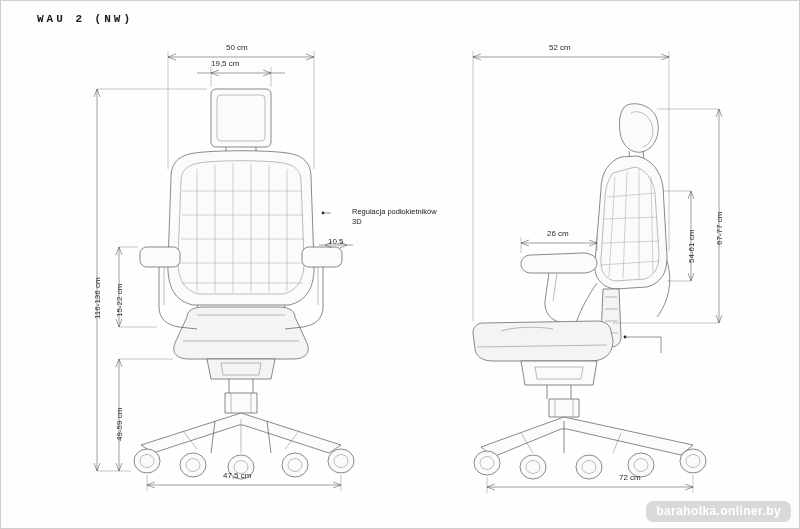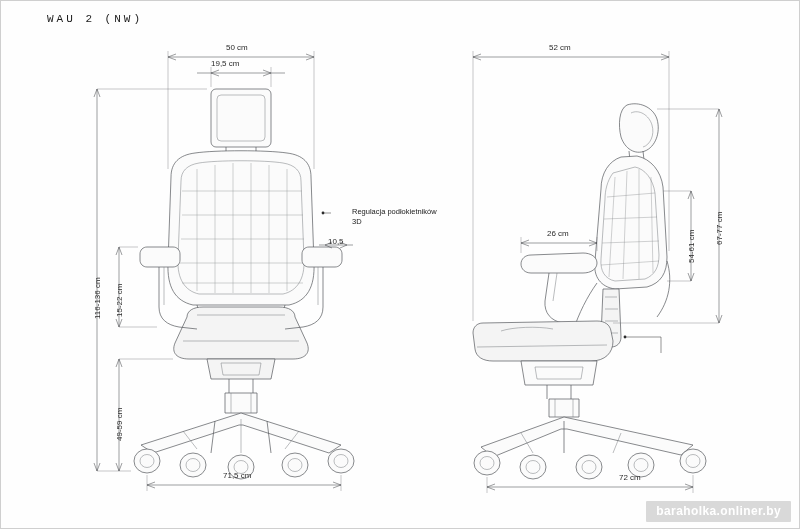--- a/index.html
+++ b/index.html
@@ -16,25 +16,25 @@
   #sheet {
     position: relative;
     width: 800px;
     height: 529px;
     background: #fefefe;
     border: 1px solid #cfcfcf;
     box-sizing: border-box;
   }
   .title {
     position: absolute;
-    left: 46px;
+    left: 36px;
     top: 12px;
     font-size: 11px;
     letter-spacing: 3px;
-    font-weight: normal;
+    font-weight: bold;
     color: #1a1a1a;
     font-family: "Liberation Mono", monospace;
   }
   .dim-label {
     position: absolute;
     font-size: 8px;
     color: #2a2a2a;
     white-space: nowrap;
     font-family: "Liberation Sans", sans-serif;
   }
@@ -55,21 +55,21 @@
   .watermark {
     position: absolute;
     right: 8px;
     bottom: 6px;
     background: #d9d9d9;
     color: #ffffff;
     font-size: 12px;
     font-weight: bold;
     padding: 3px 10px 4px 10px;
     letter-spacing: 0.4px;
-    border-radius: 1px;
+    border-radius: 7px;
   }
   svg { display: block; }
   .ln { stroke: #55575b; stroke-width: 0.7; fill: none; }
   .ln-thin { stroke: #777a7e; stroke-width: 0.5; fill: none; }
   .dimln { stroke: #3b3d40; stroke-width: 0.5; fill: none; }
   .extln { stroke: #6e7074; stroke-width: 0.4; fill: none; }
   .leader { stroke: #2a2a2a; stroke-width: 0.5; fill: none; }
   .fillpale { fill: #fbfbfb; stroke: #55575b; stroke-width: 0.7; }
   .fillpale2 { fill: #f4f4f4; stroke: #55575b; stroke-width: 0.7; }
   .hatch { stroke: #8b8d91; stroke-width: 0.4; fill: none; }
@@ -340,21 +340,21 @@
   <div class="dim-label" style="left:210px; top:58px;">19,5 cm</div>
 
   <div class="dim-label" style="left:327px; top:236px;text-align:right;">10,5</div>
 
   <div class="dim-label vert" style="left:92px; top:318px;">116-136 cm</div>
 
   <div class="dim-label vert" style="left:114px; top:316px;">15-22 cm</div>
 
   <div class="dim-label vert" style="left:114px; top:440px;">49-59 cm</div>
 
-  <div class="dim-label" style="left:222px; top:470px;">71,5 cm</div>
+  <div class="dim-label" style="left:222px; top:470px;">47,5 cm</div>
 
   <div class="dim-label" style="left:548px; top:42px;">52 cm</div>
 
   <div class="dim-label" style="left:546px; top:228px;">26 cm</div>
 
   <div class="dim-label vert" style="left:714px; top:244px;">67-77 cm</div>
 
   <div class="dim-label vert" style="left:686px; top:262px;">54-61 cm</div>
 
   <div class="dim-label" style="left:592px; top:472px;margin-left:26px;">72 cm</div>

